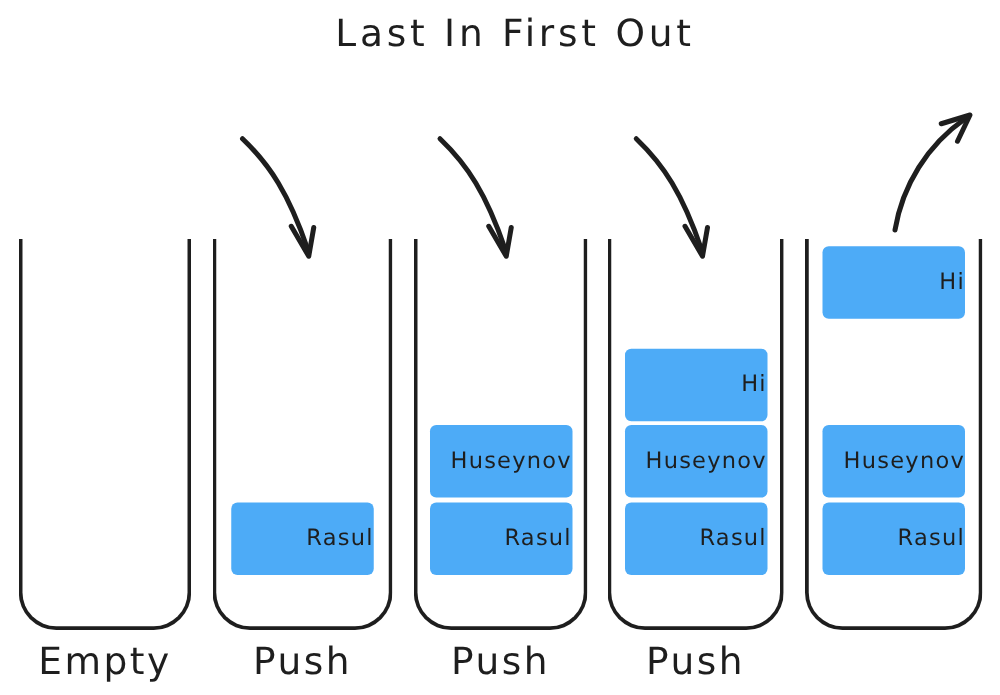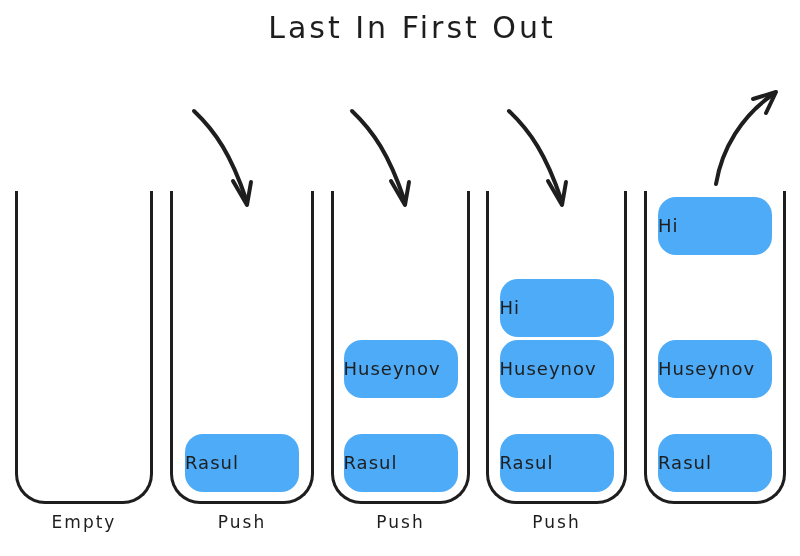--- a/index.html
+++ b/index.html
@@ -66,38 +66,38 @@
     background: transparent;
     box-sizing: border-box;
   }
   .block {
     position: absolute;
     left: 50%;
     transform: translateX(-50%);
     width: 114px;
     height: 58px;
     background: var(--block-fill, #4dabf7);
-    border-radius: 18px;
+    border-radius: 5px;
     line-height: 58px;
-    text-align: left;
+    text-align: right;
     font-size: 18px;
     letter-spacing: 1px;
     color: var(--text, #1e1e1e);
   }
-  .row0   { top: 434px; }
+  .row0   { top: 402px; }
   .row1   { top: 340px; }
   .row2   { top: 279px; }
   .rowtop { top: 197px; }
   .stage-label {
     position: absolute;
     top: 512px;
     left: 0;
     width: 100%;
     text-align: center;
-    font-size: 17px;
+    font-size: 30px;
     font-weight: 500;
     letter-spacing: 2px;
     color: var(--text, #1e1e1e);
   }
 </style>
 </head>
 <body>
 
 <div class="canvas">
 

